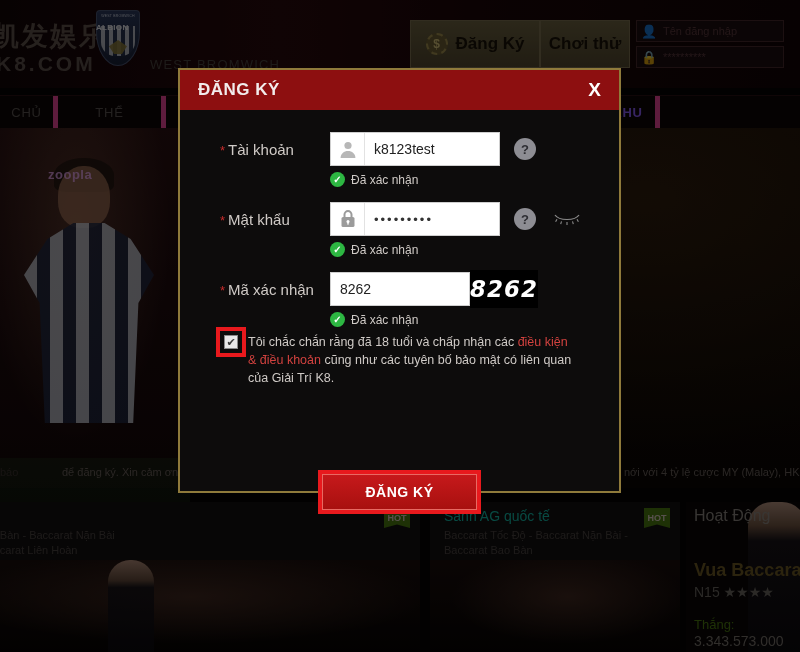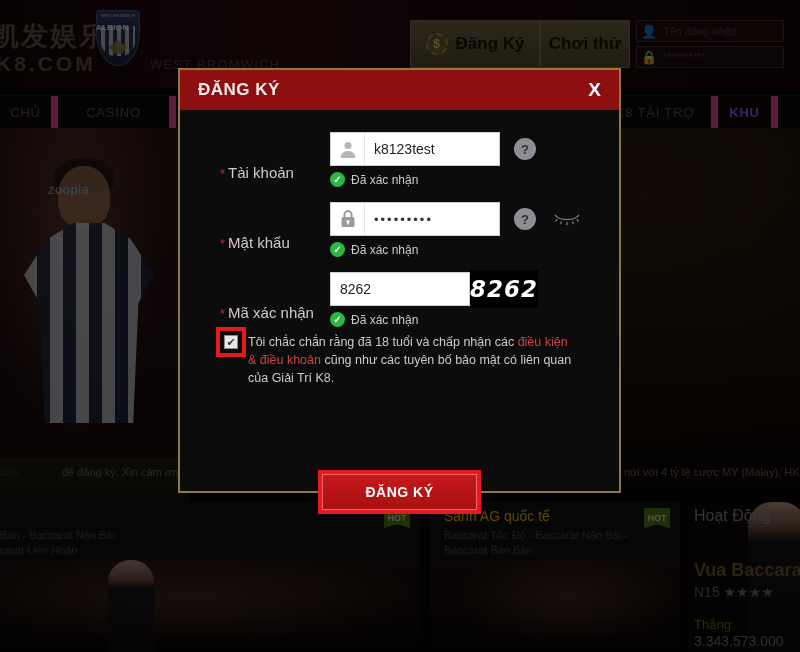--- a/index.html
+++ b/index.html
@@ -103,40 +103,40 @@
 
   
   .site-nav {
     position: absolute; left: 0; top: 95px; width: 800px; height: 34px;
     background: #0d0607; display: flex; align-items: center;
     border-top: 1px solid #2a1012;
   }
   .nav-item {
     height: 34px; display: flex; align-items: center; justify-content: center;
     color: #5b5450; font-size: 13px; letter-spacing: .8px;
-    border-right: 7px solid #ec4899; padding: 0 14px;
+    border-right: 5px solid #ec4899; padding: 0 14px;
   }
   .nav-item.accent { color: #8b5cf6; font-weight: bold; }
 
   
   .hero-player {
     position: absolute; left: 0; top: 128px; width: 190px; height: 360px;
     background:
       radial-gradient(ellipse at 40% 28%, rgba(120,80,60,.55) 0%, rgba(0,0,0,0) 58%),
       linear-gradient(180deg,#2b1112 0%,#200c0e 40%,#140708 100%);
   }
   .jersey {
     position: absolute; left: 24px; top: 95px; width: 130px; height: 200px;
     background: repeating-linear-gradient(90deg,#c9ccd6 0 13px,#222a44 13px 26px);
     clip-path: polygon(18% 8%,38% 0,62% 0,82% 8%,100% 26%,88% 40%,84% 100%,16% 100%,12% 40%,0 26%);
     opacity: .85;
   }
   .jersey-logo {
-    position: absolute; left: 48px; top: 182px;
-    color: #7dd3fc; font-size: 13px; font-weight: normal; letter-spacing: .5px;
+    position: absolute; left: 48px; top: 167px;
+    color: #f0abfc; font-size: 13px; font-weight: bold; letter-spacing: .5px;
     opacity: .8;
   }
   .head {
     position: absolute; left: 58px; top: 38px; width: 52px; height: 62px;
     background: #a8755a; border-radius: 48% 48% 42% 42%;
     opacity: .75;
   }
   .hair {
     position: absolute; left: 54px; top: 30px; width: 60px; height: 34px;
     background: #20150f; border-radius: 50% 50% 20% 20%;
@@ -195,21 +195,21 @@
   }
   .promo.p1 { left: -90px; width: 510px; }
   .promo.p2 { left: 430px; width: 250px; }
   .promo.p3 { left: 686px; width: 114px; }
   .promo-head {
     position: absolute; left: 0; top: 0; right: 0; height: 58px;
     background: #131011;
   }
   .promo-title {
     position: absolute; left: 14px; top: 6px;
-    color: #eab308; font-size: 14px;
+    color: #14b8a6; font-size: 14px;
   }
   .promo-sub {
     position: absolute; left: 14px; top: 26px; right: 40px;
     color: #4b4441; font-size: 11px; line-height: 15px;
   }
   .hot-badge {
     position: absolute; right: 10px; top: 6px; width: 26px; height: 20px;
     background: #4d7c0f; color: #d9c9bf; font-size: 9px; font-weight: bold;
     display: flex; align-items: center; justify-content: center;
     clip-path: polygon(0 0,100% 0,100% 100%,50% 82%,0 100%);
@@ -277,21 +277,21 @@
     padding: 0 4px;
   }
   .modal-body {
     flex: 1 1 auto; position: relative; padding: 22px 0 0 0;
     background: #0d0c0c;
   }
 
   .form-row { position: relative; height: 70px; }
   .form-label {
     position: absolute; left: 40px; top: 9px; width: 130px;
-    color: #cfcac6; font-size: 15px; text-align: left; margin-top: 23px;
+    color: #cfcac6; font-size: 15px; text-align: left;
   }
   .req { color: #c62b2b; margin-right: 3px; font-size: 13px; }
 
   .field-wrap {
     position: absolute; left: 150px; top: 0; width: 170px; height: 34px;
     background: #fff; border: 1px solid #cfcfcf;
     display: flex; align-items: center;
   }
   .field-icon {
     width: 34px; height: 32px; flex: 0 0 34px;
@@ -412,21 +412,20 @@
         <span class="ftext">Tên đăng nhập</span>
       </div>
       <div class="login-field p">
         <span class="ficon">🔒</span>
         <span class="ftext">**********</span>
       </div>
     </div>
 
     <div class="site-nav">
       <div class="nav-item" style="width:58px">CHỦ</div>
-      <div class="nav-item" style="width:118px">CASINO</div>
       <div class="nav-item" style="width:108px">THỂ</div>
       <div class="nav-item" style="width:88px;margin-left:228px">HOẠI</div>
       <div class="nav-item" style="width:118px">K8 TÀI TRỢ</div>
       <div class="nav-item accent" style="width:60px">KHU</div>
     </div>
 
     <div class="hero-player">
       <div class="hair"></div>
       <div class="head"></div>
       <div class="jersey"></div>

